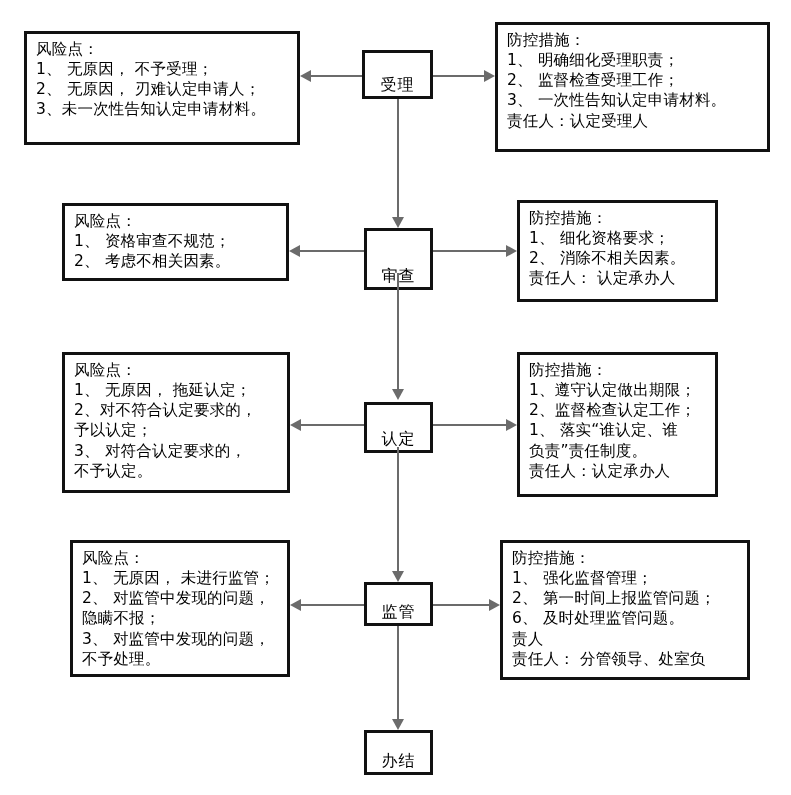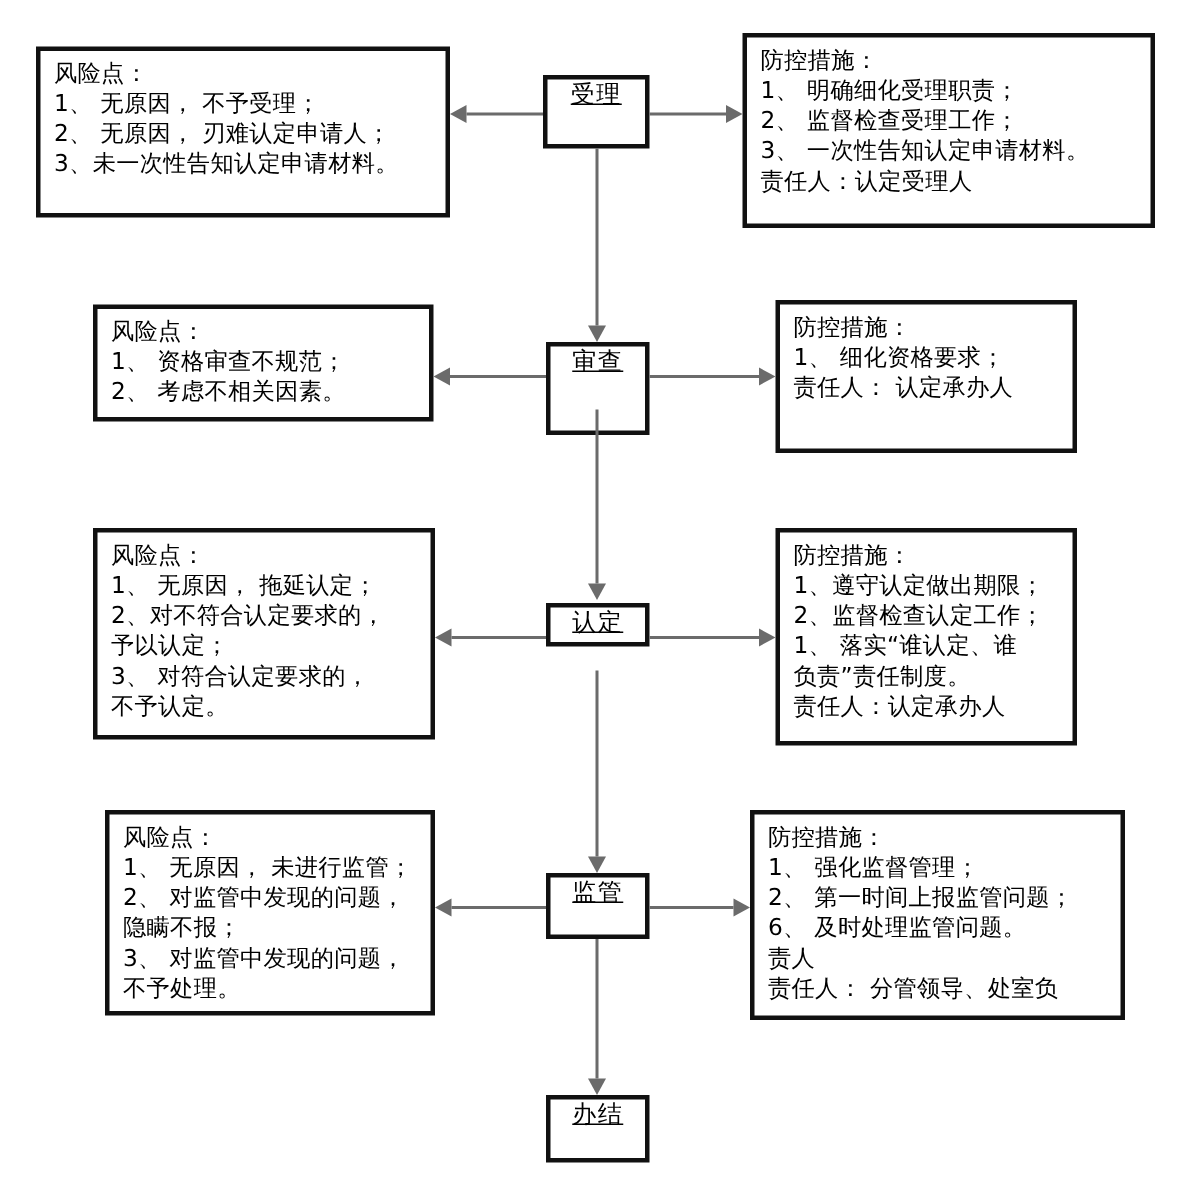--- a/index.html
+++ b/index.html
@@ -26,25 +26,24 @@
     line-height: 1.30;
     letter-spacing: 0.2px;
   }
   .side-box {
     font-size: 15.5px;
     padding: 5px 7px 4px 9px;
   }
   .node-box {
     border-width: 3px;
     display: flex;
-    align-items: flex-start;
+    align-items: flex-end;
     justify-content: center;
     font-size: 16px;
     letter-spacing: 1px;
-    text-decoration: underline;
   }
   .box-title {
     display: block;
     text-align: left;
     white-space: nowrap;
   }
   .box-line {
     display: block;
     text-align: left;
     white-space: nowrap;
@@ -118,20 +117,21 @@
     <span class="box-line">2、 考虑不相关因素。</span>
   </div>
 
   <div class="box node-box" style="left:364px; top:228px; width:69px; height:62px;">
     <span>审查</span>
   </div>
 
   <div class="box side-box" style="left:517px; top:200px; width:201px; height:102px;">
     <span class="box-title">防控措施：</span>
     <span class="box-line">1、 细化资格要求；</span>
+    <span class="box-line">2、 消除不相关因素。</span>
     <span class="box-line">责任人： 认定承办人</span>
   </div>
 
   <div class="conn h-line" style="left:300px; top:250px; width:64px;"></div>
   <div class="arrow-head arrow-left" style="left:289px; top:245px;"></div>
 
   <div class="conn h-line" style="left:433px; top:250px; width:73px;"></div>
   <div class="arrow-head arrow-right" style="left:506px; top:245px;"></div>
 
   <div class="conn v-line" style="left:397px; top:273px; height:116px;"></div>
@@ -139,21 +139,21 @@
 
   <div class="box side-box" style="left:62px; top:352px; width:228px; height:141px;">
     <span class="box-title">风险点：</span>
     <span class="box-line">1、 无原因， 拖延认定；</span>
     <span class="box-line">2、对不符合认定要求的，</span>
     <span class="box-line">予以认定；</span>
     <span class="box-line">3、 对符合认定要求的，</span>
     <span class="box-line">不予认定。</span>
   </div>
 
-  <div class="box node-box" style="left:364px; top:402px; width:69px; height:29px;">
+  <div class="box node-box" style="left:364px; top:402px; width:69px; height:51px;">
     <span>认定</span>
   </div>
 
   <div class="box side-box" style="left:517px; top:352px; width:201px; height:145px;">
     <span class="box-title">防控措施：</span>
     <span class="box-line">1、遵守认定做出期限；</span>
     <span class="box-line">2、监督检查认定工作；</span>
     <span class="box-line">1、 落实“谁认定、谁</span>
     <span class="box-line">负责”责任制度。</span>
     <span class="box-line">责任人：认定承办人</span>

